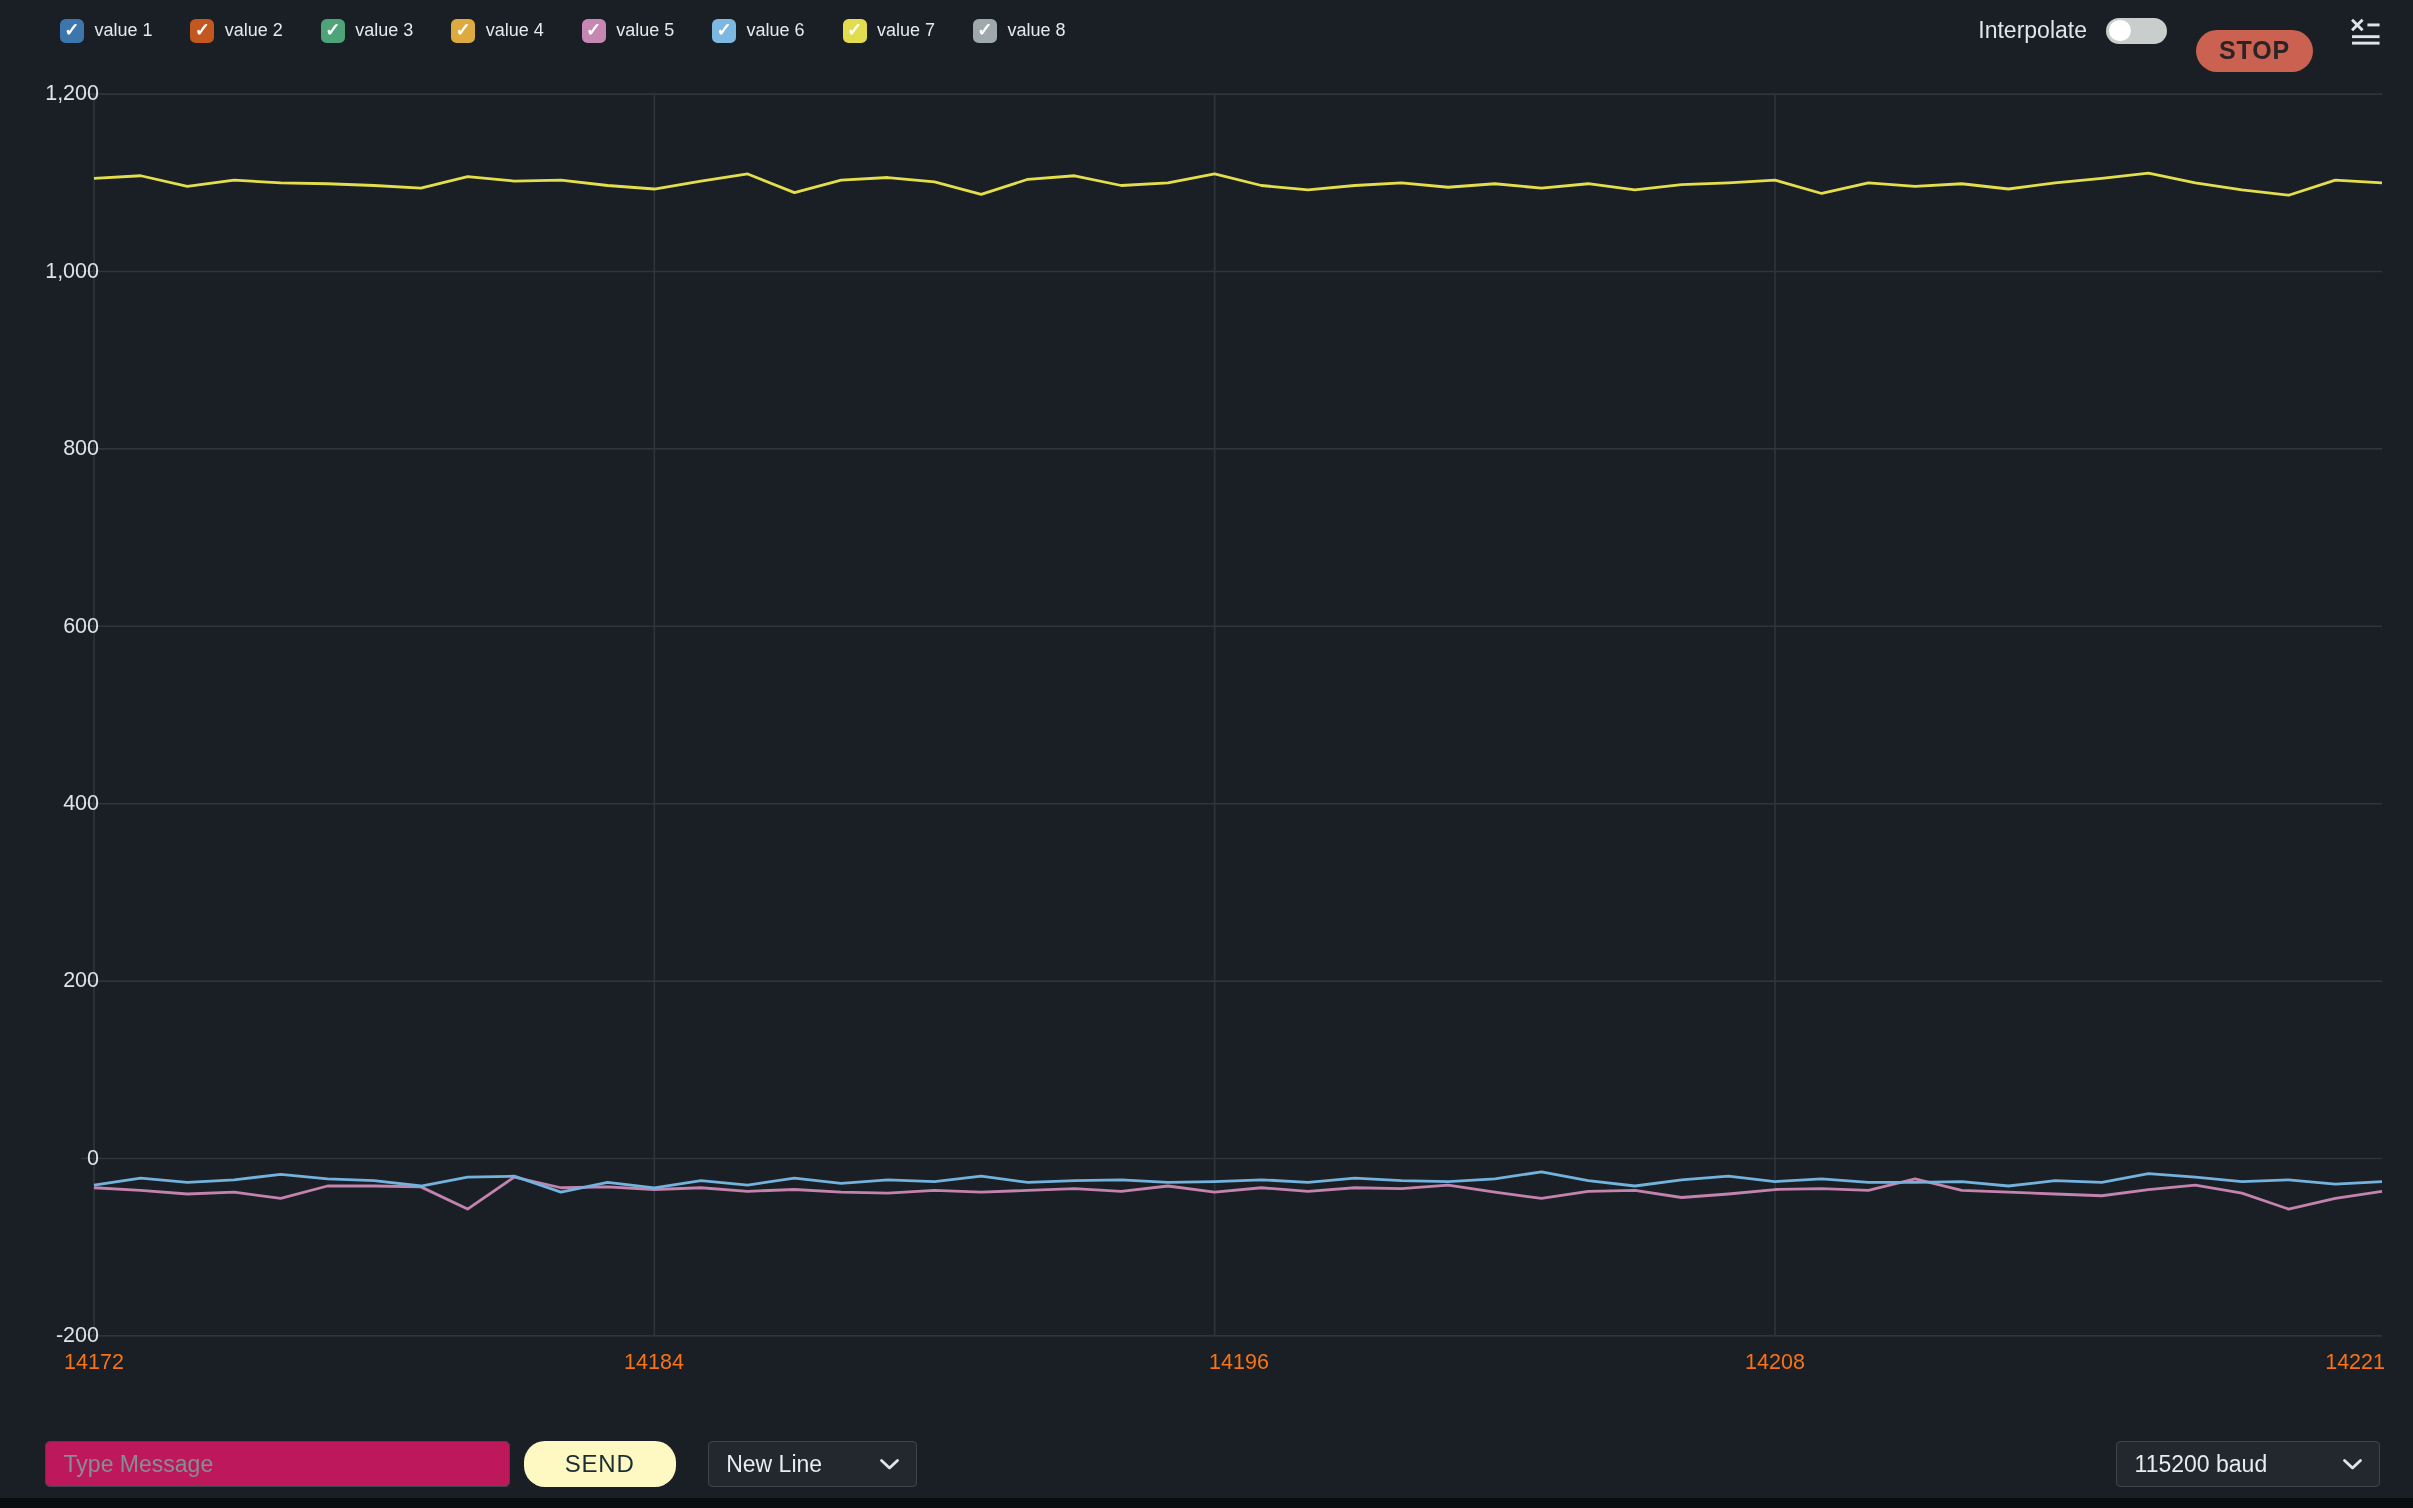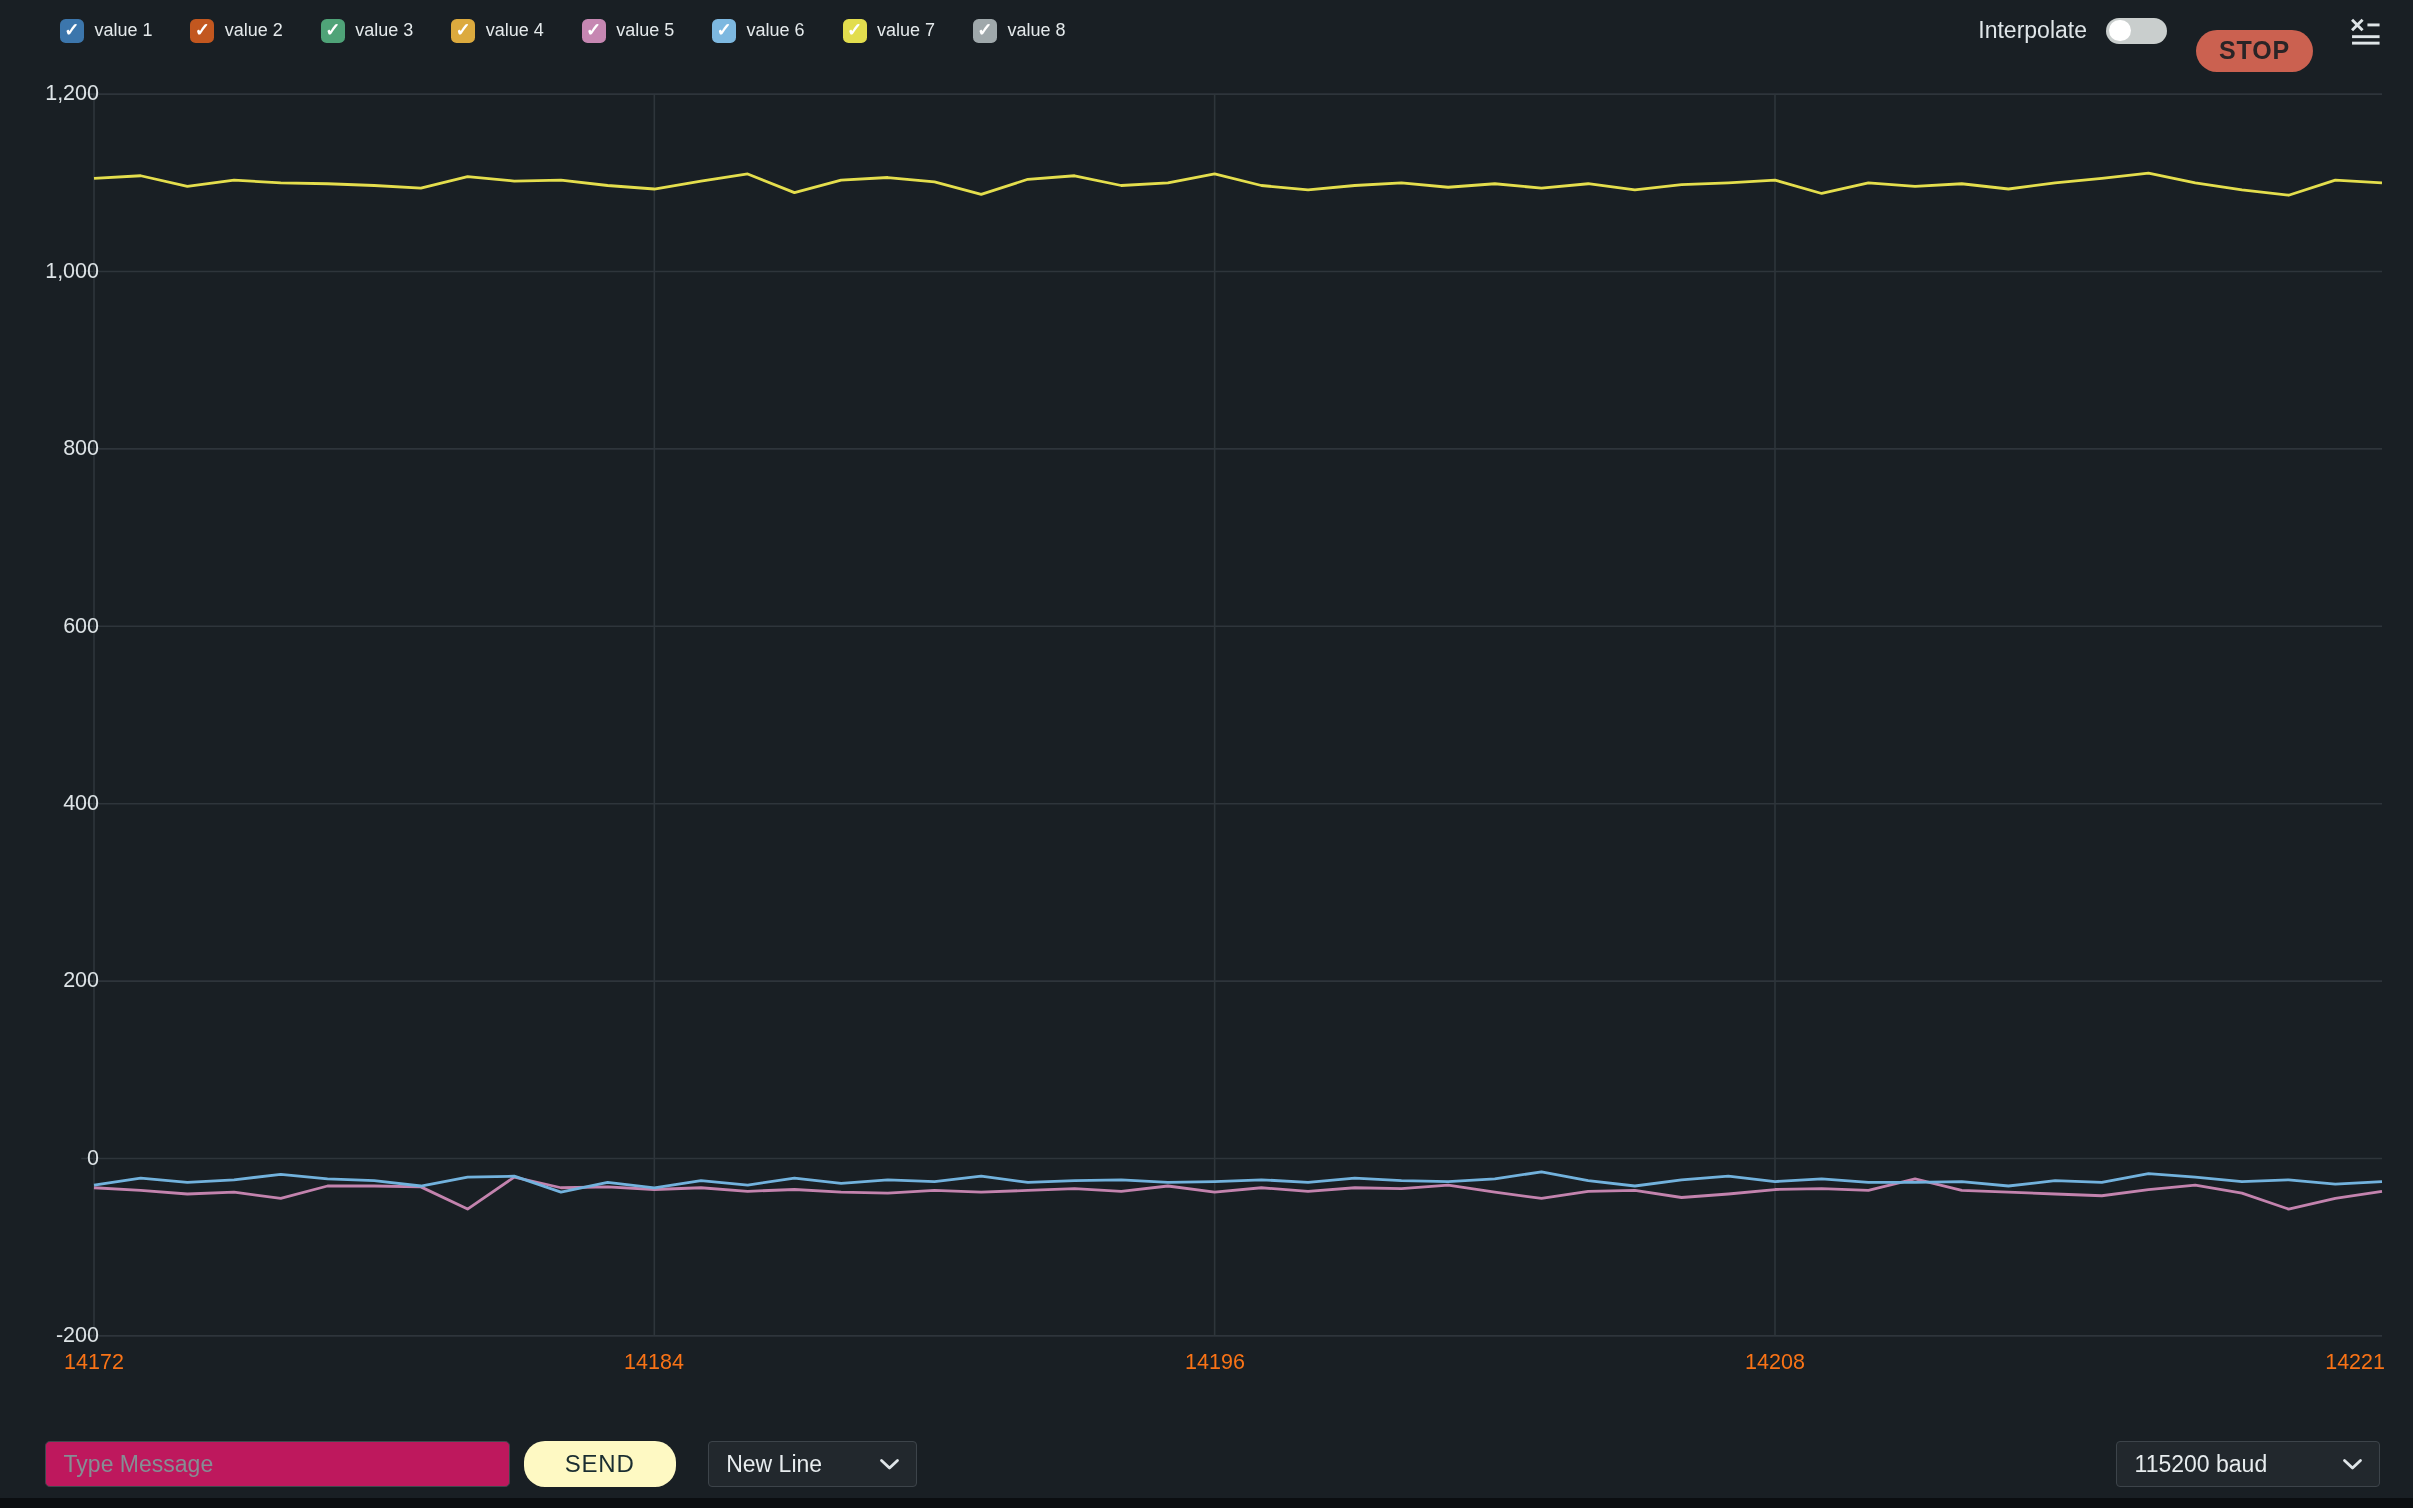--- a/index.html
+++ b/index.html
@@ -176,21 +176,21 @@
       <span class="ytick" style="top: 341px;">800</span>
       <span class="ytick" style="top: 519px;">600</span>
       <span class="ytick" style="top: 696px;">400</span>
       <span class="ytick" style="top: 873px;">200</span>
       <span class="ytick" style="top: 1051px;">0</span>
       <span class="ytick" style="top: 1228px;">-200</span>
     </div>
   <div id="xlabels">
       <span class="xtick" style="left: 0px;">14172</span>
       <span class="xtick" style="left: 560px;">14184</span>
-      <span class="xtick" style="left: 1121px;">14196</span>
+      <span class="xtick" style="left: 1145px;">14196</span>
       <span class="xtick" style="left: 1681px;">14208</span>
       <span class="xtick last" style="left: 2288px;">14221</span>
     </div>
 </div>
 
 <div class="bottombar">
   <input class="msg-input" type="text" placeholder="Type Message" style="">
   <button class="send-btn">SEND</button>
   <div class="dropdown">
     <span>New Line</span>

